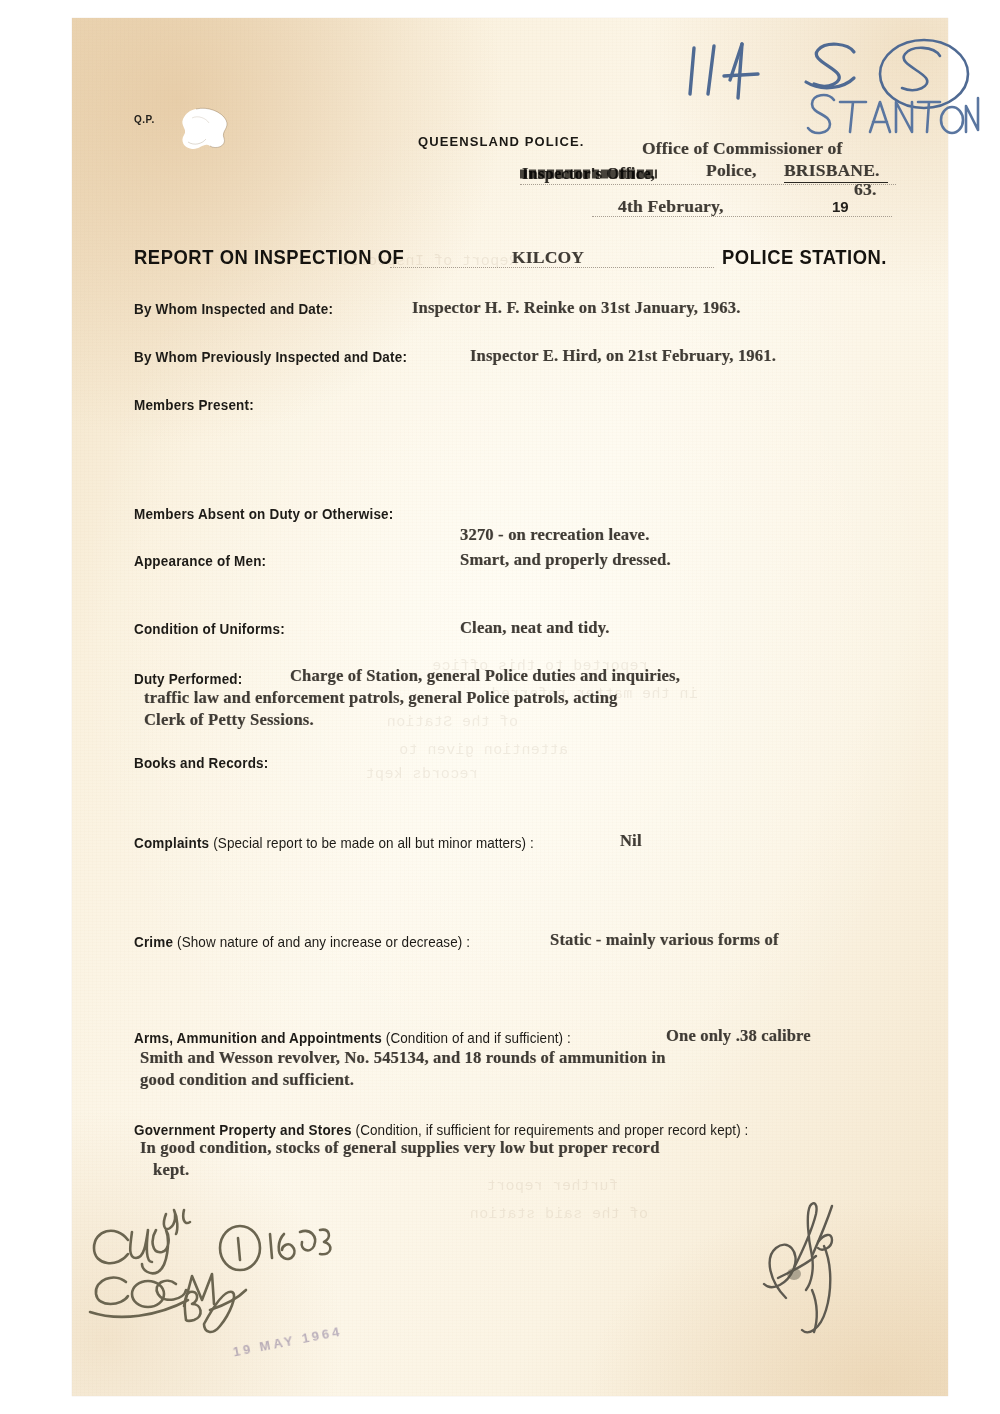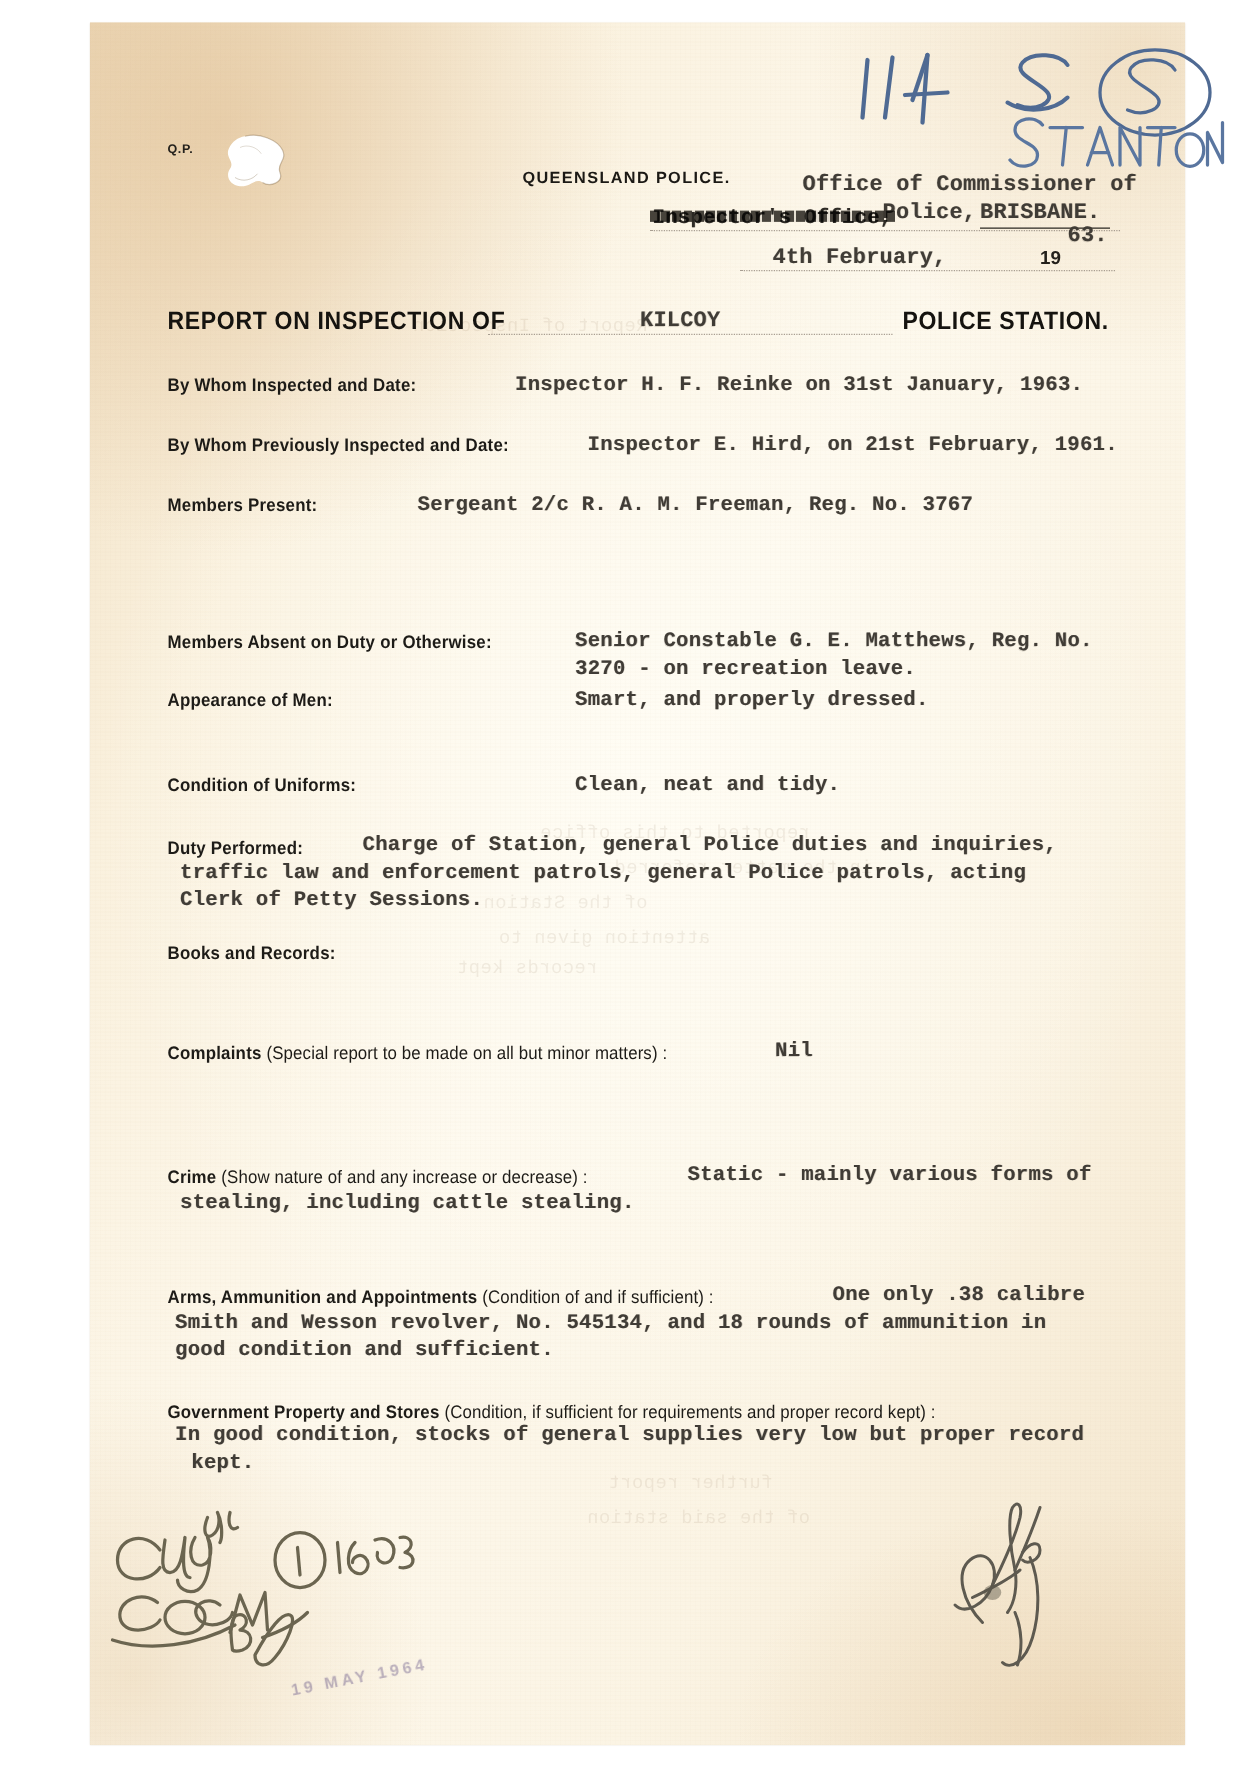--- a/index.html
+++ b/index.html
@@ -89,21 +89,21 @@
   .hdr {
     font-family: "Liberation Sans", sans-serif;
     font-weight: bold;
     color: #1b1915;
     font-size: 13px;
     letter-spacing: 1.1px;
   }
 
   
   .tw {
-    font-family: Liberation Mono, monospace;
+    font-family: Liberation Serif, serif;
     font-weight: bold;
     color: #4a4640;
     font-size: 16.5px;
     letter-spacing: 0.2px;
     text-shadow:
       0.5px 0 0 rgba(90,84,74,0.35),
       -0.4px 0.3px 0 rgba(120,112,100,0.25);
   }
   .tw.dark { color: #403c36; }
   .tw.big { font-size: 17.5px; }
@@ -225,24 +225,22 @@
     <div class="abs tw big dark" style="left:440px; top:229px;">KILCOY</div>
     <div class="abs formtitle" style="left:650px; top:228px;">POLICE STATION.</div>
 
     <div class="abs lbl" style="left:62px; top:283px;">By Whom Inspected and Date:</div>
     <div class="abs tw dark" style="left:340px; top:280px;">Inspector H. F. Reinke on 31st January, 1963.</div>
 
     <div class="abs lbl" style="left:62px; top:331px;">By Whom Previously Inspected and Date:</div>
     <div class="abs tw dark" style="left:398px; top:328px;">Inspector E. Hird, on 21st February, 1961.</div>
 
     <div class="abs lbl" style="left:62px; top:379px;">Members Present:</div>
-    <div class="abs tw dark" style="left:262px; top:376px;">Sergeant 2/c R. A. M. Freeman, Reg. No. 3767</div>
 
     <div class="abs lbl" style="left:62px; top:488px;">Members Absent on Duty or Otherwise:</div>
-    <div class="abs tw dark" style="left:388px; top:485px;">Senior Constable G. E. Matthews, Reg. No.</div>
     <div class="abs tw dark" style="left:388px; top:507px;">3270 - on recreation leave.</div>
 
     <div class="abs lbl" style="left:62px; top:535px;">Appearance of Men:</div>
     <div class="abs tw dark" style="left:388px; top:532px;">Smart, and properly dressed.</div>
 
     <div class="abs lbl" style="left:62px; top:603px;">Condition of Uniforms:</div>
     <div class="abs tw dark" style="left:388px; top:600px;">Clean, neat and tidy.</div>
 
     <div class="abs lbl" style="left:62px; top:653px;">Duty Performed:</div>
     <div class="abs tw dark" style="left:218px; top:648px;">Charge of Station, general Police duties and inquiries,</div>
@@ -255,21 +253,20 @@
       <span>Complaints</span>
       <span class="paren">(Special report to be made on all but minor matters) :</span>
     </div>
     <div class="abs tw dark" style="left:548px; top:813px;">Nil</div>
 
     <div class="abs lbl" style="left:62px; top:916px;">
       <span>Crime</span>
       <span class="paren">(Show nature of and any increase or decrease) :</span>
     </div>
     <div class="abs tw dark" style="left:478px; top:912px;">Static - mainly various forms of</div>
-    <div class="abs tw dark" style="left:72px; top:934px;">stealing, including cattle stealing.</div>
 
     <div class="abs lbl" style="left:62px; top:1012px;">
       <span>Arms, Ammunition and Appointments</span>
       <span class="paren">(Condition of and if sufficient) :</span>
     </div>
     <div class="abs tw dark" style="left:594px; top:1008px;">One only .38 calibre</div>
     <div class="abs tw dark" style="left:68px; top:1030px;">Smith and Wesson revolver, No. 545134, and 18 rounds of ammunition in</div>
     <div class="abs tw dark" style="left:68px; top:1052px;">good condition and sufficient.</div>
 
     <div class="abs lbl" style="left:62px; top:1104px;">

